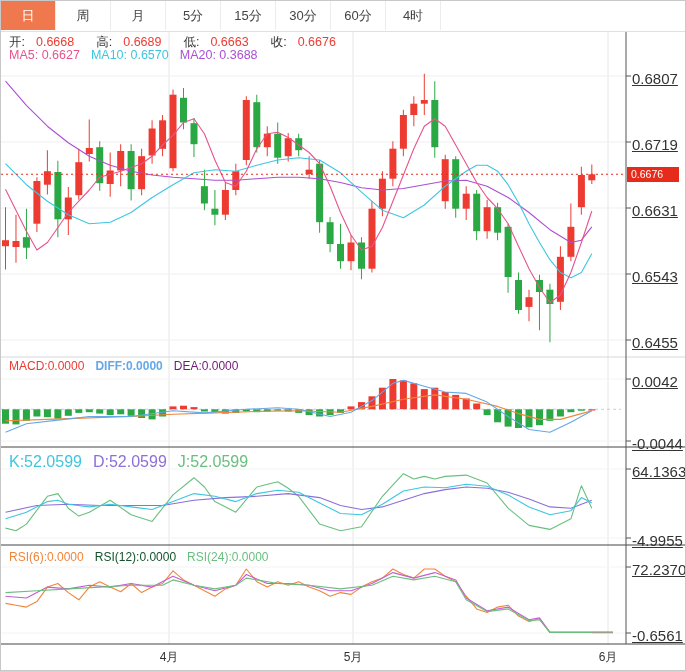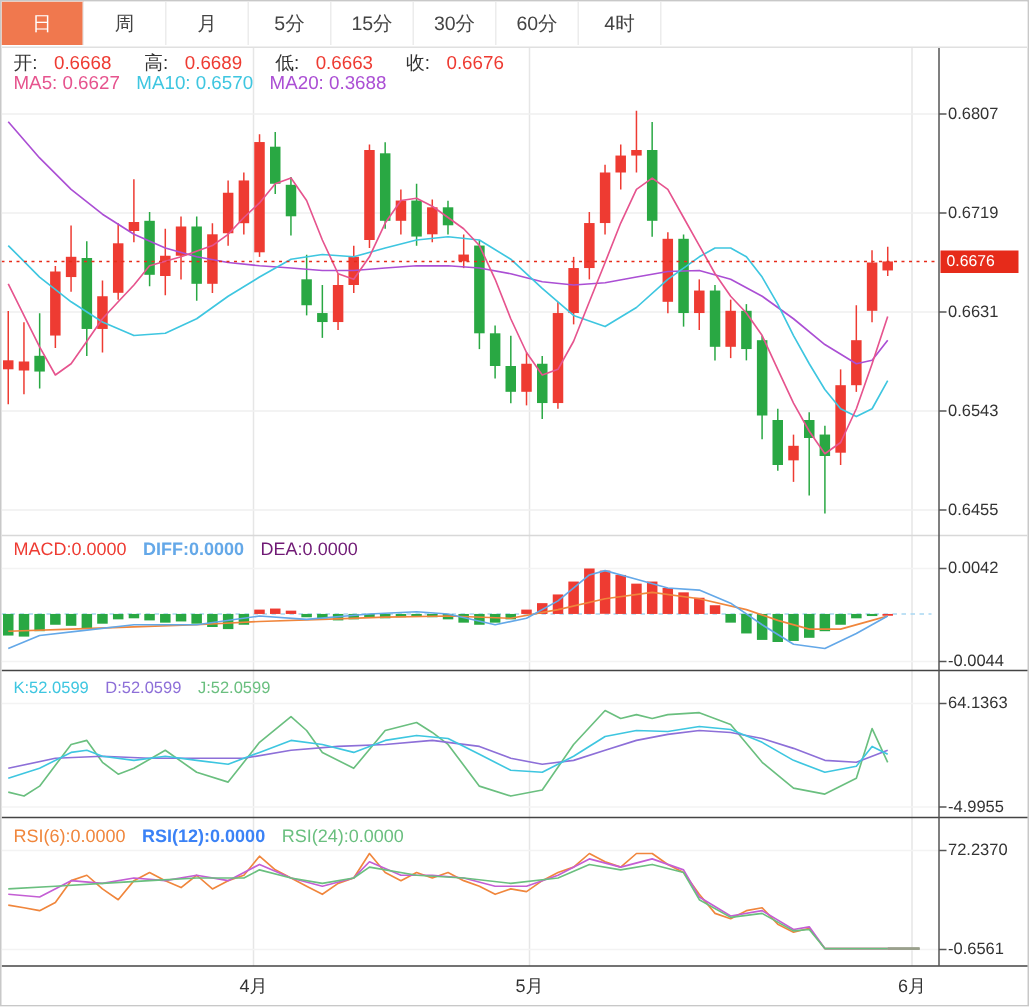--- a/index.html
+++ b/index.html
@@ -7,21 +7,21 @@
          box-sizing:border-box;font-family:"Liberation Sans",sans-serif;overflow:hidden;}
   #chart-svg{position:absolute;left:0;top:0;}
   .tabbar{position:absolute;left:0;top:0;width:100%;height:30px;display:flex;
           border-bottom:1px solid #e0e0e0;background:#fff;z-index:5;}
   .tab{width:54px;height:29px;line-height:29px;text-align:center;font-size:13px;color:#444;
        border-right:1px solid #ececec;cursor:pointer;}
   .tab.active{color:#fff;}
   .inforow{position:absolute;left:8px;white-space:nowrap;font-size:12.5px;z-index:4;}
   .inforow span{margin-right:11px;}
   .ohlc-label{color:#333;}
-  .axis-label{position:absolute;left:631px;font-size:11px;color:#333;z-index:4;}
+  .axis-label{position:absolute;left:631px;font-size:15px;color:#333;z-index:4;text-decoration:underline;}
   .price-badge{position:absolute;left:626px;width:52px;height:15px;line-height:15px;
                color:#fff;font-size:10.5px;padding-left:4px;box-sizing:border-box;z-index:6;}
   .month-label{position:absolute;top:648px;font-size:12px;color:#333;transform:translateX(-50%);z-index:4;}
 </style>
 </head>
 <body>
 
 <div class="frame">
   <svg id="chart-svg" width="686" height="671">
       <line x1="168" y1="31" x2="168" y2="643" stroke="#e6e6e6" stroke-width="1"></line>
@@ -251,22 +251,22 @@
       <div class="tab">15分</div>
       <div class="tab">30分</div>
       <div class="tab">60分</div>
       <div class="tab">4时</div>
     </div>
 
   <div class="inforow" id="ohlc-row" style="top:33px;"><span><span class="ohlc-label">开:</span><span style="color: rgb(238, 59, 50);">0.6668</span></span><span><span class="ohlc-label">高:</span><span style="color: rgb(238, 59, 50);">0.6689</span></span><span><span class="ohlc-label">低:</span><span style="color: rgb(238, 59, 50);">0.6663</span></span><span><span class="ohlc-label">收:</span><span style="color: rgb(238, 59, 50);">0.6676</span></span></div>
   <div class="inforow" id="ma-row" style="top:47px;"><span style="color: rgb(230, 84, 142);">MA5: 0.6627</span><span style="color: rgb(62, 198, 224);">MA10: 0.6570</span><span style="color: rgb(171, 79, 212);">MA20: 0.3688</span></div>
 
   <div class="inforow" id="macd-row" style="top:358px;font-size:12px;"><span style="color: rgb(238, 59, 50);">MACD:0.0000</span><span style="color: rgb(100, 168, 232); font-weight: bold;">DIFF:0.0000</span><span style="color: #701a75;">DEA:0.0000</span></div>
-  <div class="inforow" id="kdj-row" style="top:452px;font-size:11px;"><span style="color: rgb(62, 198, 224);">K:52.0599</span><span style="color: rgb(141, 111, 216);">D:52.0599</span><span style="color: rgb(106, 191, 127);">J:52.0599</span></div>
-  <div class="inforow" id="rsi-row" style="top:549px;font-size:12px;"><span style="color: rgb(240, 134, 60);">RSI(6):0.0000</span><span style="color: #3b82f6; font-weight: bold;">RSI(12):0.0000</span><span style="color: rgb(106, 191, 127);">RSI(24):0.0000</span></div>
+  <div class="inforow" id="kdj-row" style="top:452px;font-size:16px;"><span style="color: rgb(62, 198, 224);">K:52.0599</span><span style="color: rgb(141, 111, 216);">D:52.0599</span><span style="color: rgb(106, 191, 127);">J:52.0599</span></div>
+  <div class="inforow" id="rsi-row" style="top:549px;font-size:12px;"><span style="color: rgb(240, 134, 60);">RSI(6):0.0000</span><span style="color: #14532d;">RSI(12):0.0000</span><span style="color: rgb(106, 191, 127);">RSI(24):0.0000</span></div>
 
   <div class="price-badge" id="price-badge" style="top: 165.75px; background: rgb(230, 43, 26);">0.6676</div>
 
   <div id="overlay">
       <div class="axis-label" style="top: 68.5px;">0.6807</div>
       <div class="axis-label" style="top: 134.5px;">0.6719</div>
       <div class="axis-label" style="top: 200.5px;">0.6631</div>
       <div class="axis-label" style="top: 266.5px;">0.6543</div>
       <div class="axis-label" style="top: 332.5px;">0.6455</div>
       <div class="axis-label" style="top: 371.5px;">0.0042</div>

